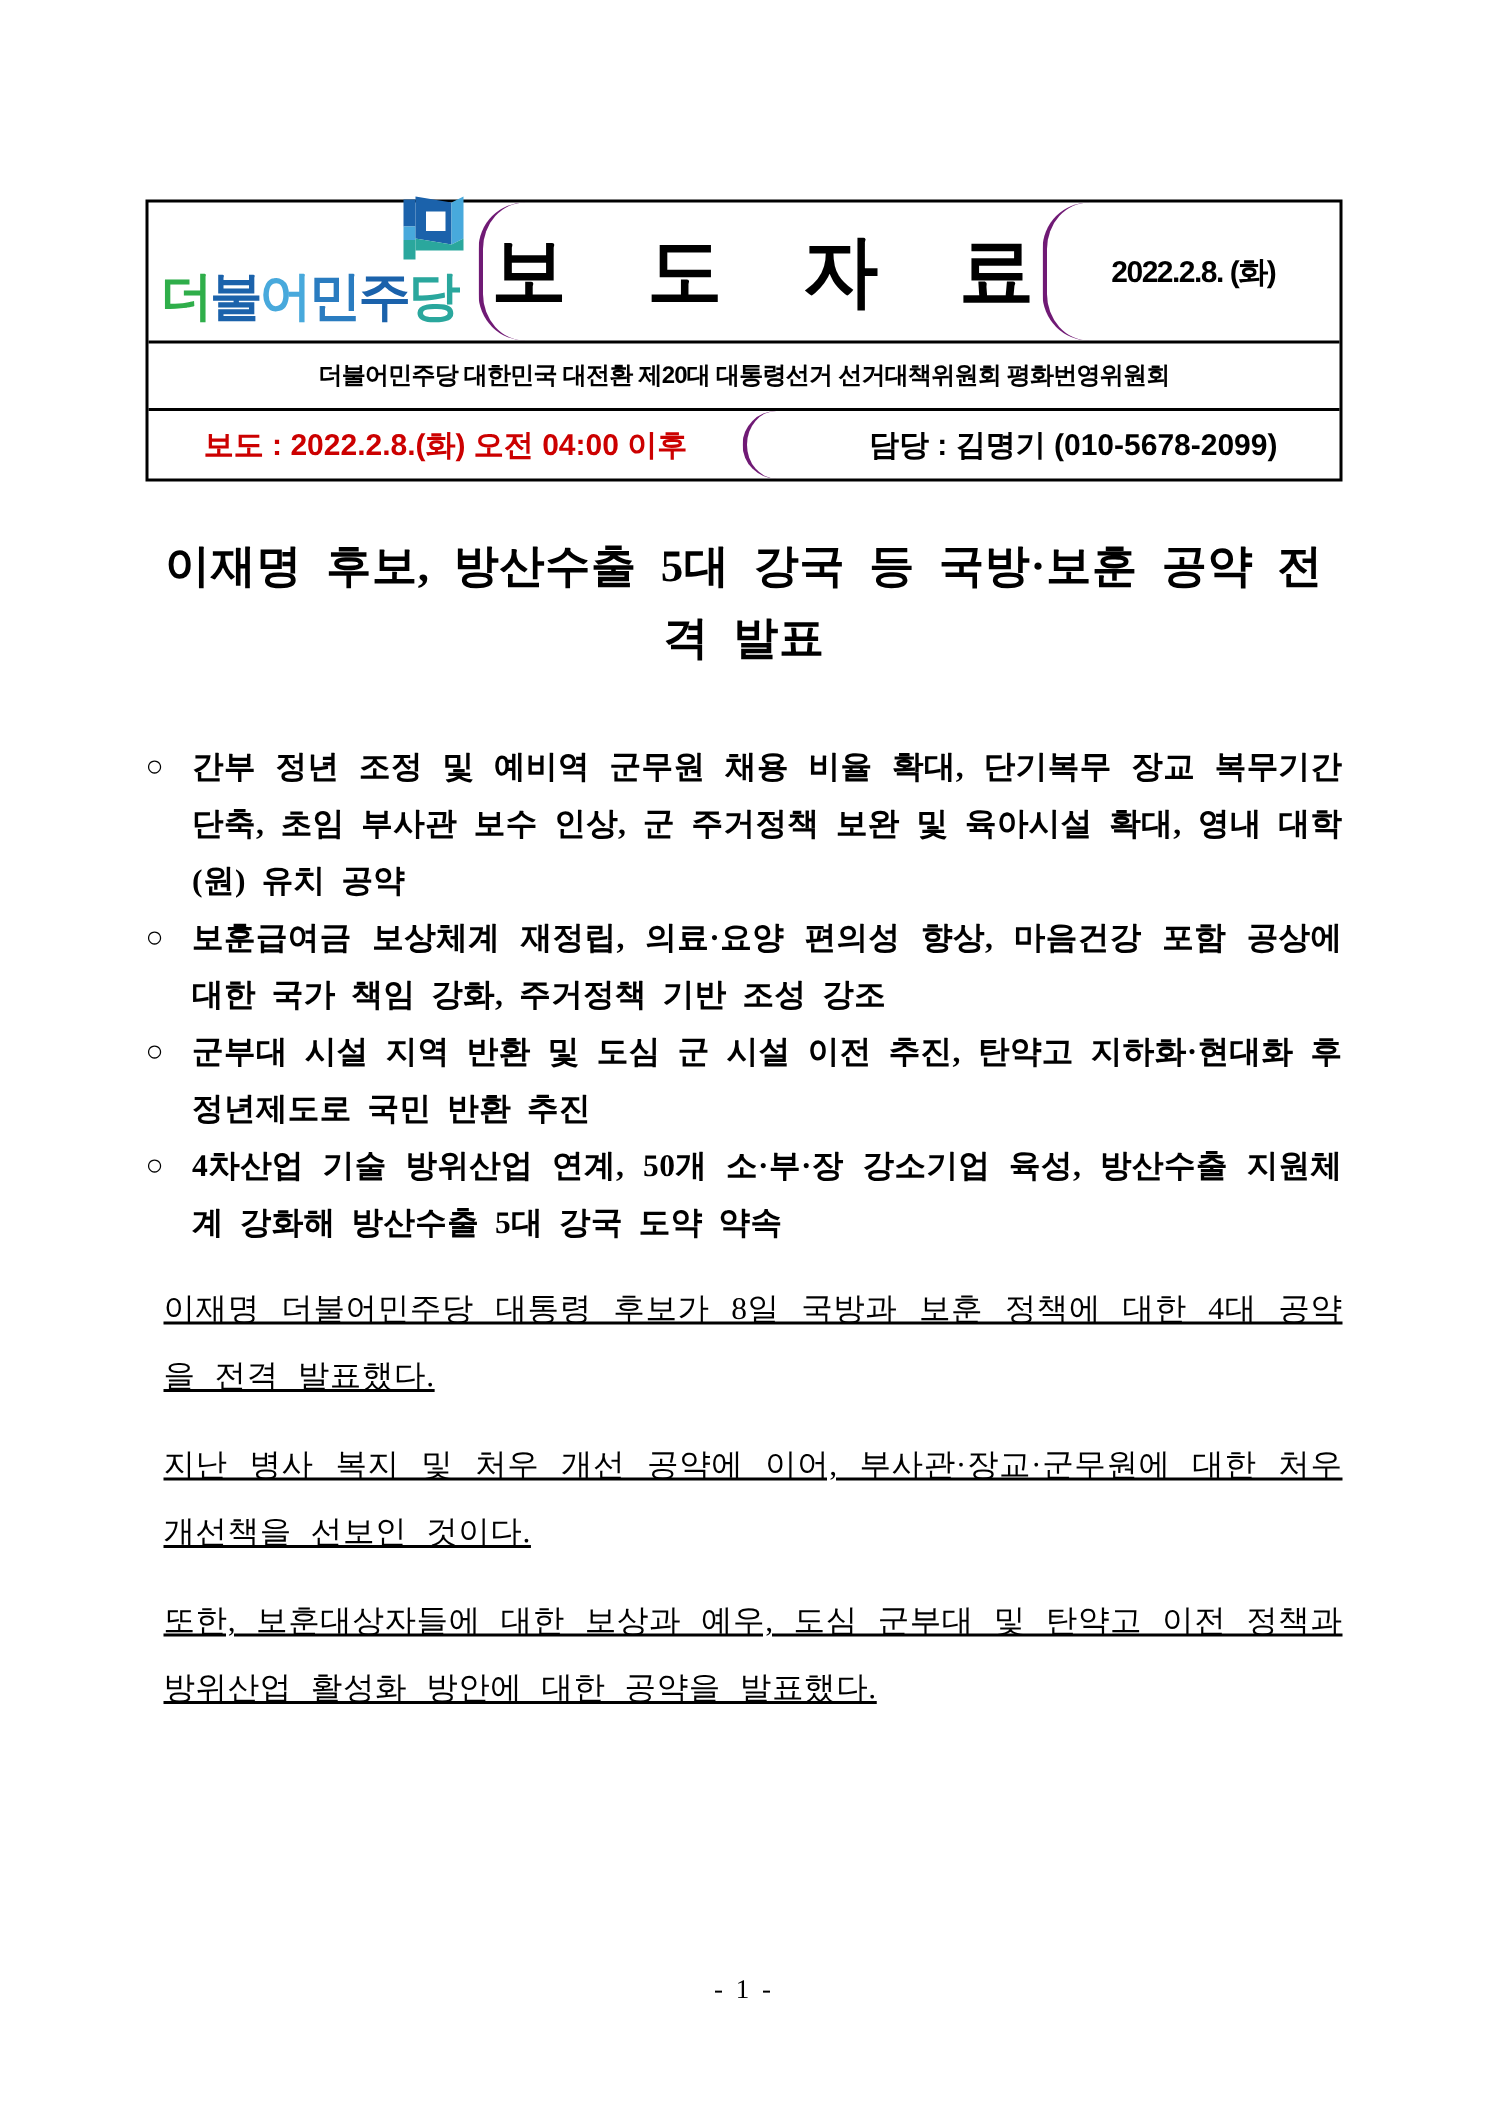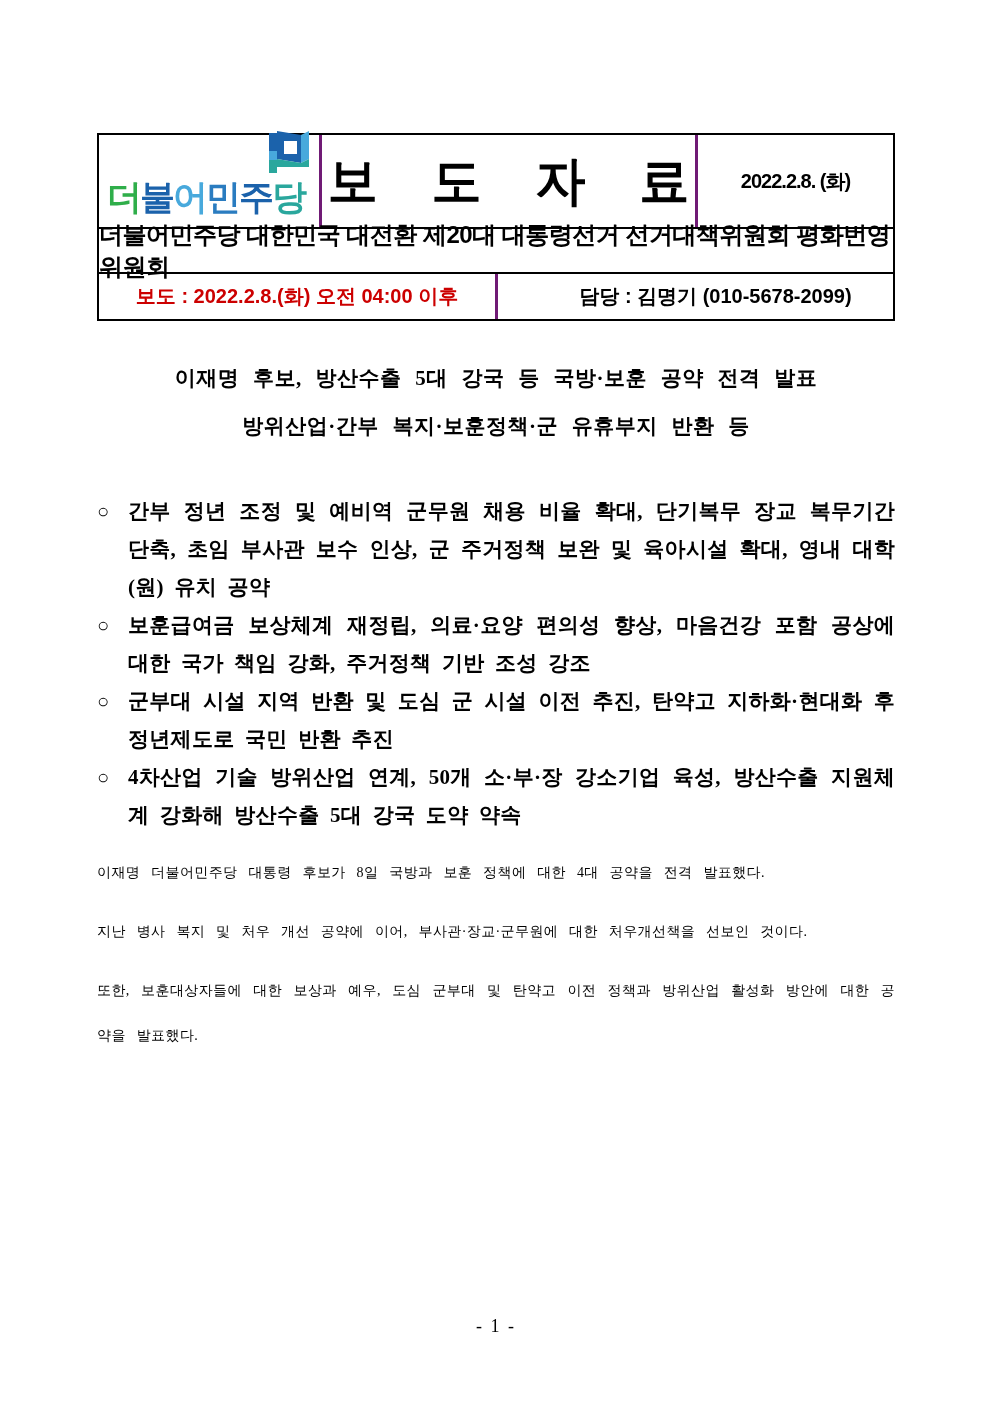--- a/index.html
+++ b/index.html
@@ -13,30 +13,30 @@
   .content { position: absolute; left: 97px; top: 0; width: 798px; }
 
   
   .press-table {
     margin-top: 133px;
     border: 2px solid #000;
     font-family: "Liberation Sans", "DejaVu Sans", sans-serif;
   }
   .pt-row { display: flex; }
   .pt-row + .pt-row { border-top: 2px solid #000; }
-  .cell { box-sizing: border-box; display: flex; align-items: center; justify-content: center; }
+  .cell { box-sizing: border-box; display: flex; align-items: center; justify-content: center; border-radius: 31px; }
   .cell + .cell { border-left: 3px solid #701a75; }
 
   .row1 { height: 92px; }
   .logo-cell  { width: 220px; position: relative; justify-content: flex-start; }
   .title-cell { width: 376px; }
   .date-cell  { flex: 1; }
 
   .row2 { height: 43px; }
-  .committee-cell { width: 100%; font-weight: bold; font-size: 24px; letter-spacing: -0.5px; }
+  .committee-cell { width: 100%; font-weight: bold; font-size: 16px; letter-spacing: -0.5px; }
 
   .row3 { height: 45px; }
   .release-cell { width: 396px; font-weight: bold; font-size: 20px; color: #cc0000; }
   .contact-cell { flex: 1; font-weight: bold; font-size: 20px; padding-left: 40px; }
 
   .press-title {
     font-size: 50px; font-weight: 900; letter-spacing: 20px; padding-left: 20px;
     white-space: nowrap; transform: scaleY(1.05);
   }
   .press-date { font-size: 20px; font-weight: bold; letter-spacing: -1px; }
@@ -50,21 +50,21 @@
   .lg3 { color: #2a7cc0; } 
   .lg4 { color: #1b62ab; } 
   .lg5 { color: #2aa79d; } 
   .flag-icon { position: absolute; right: -6px; top: -45px; width: 44px; height: 50px; }
 
   
   .headline {
     margin-top: 33px;
     text-align: center;
     font-weight: bold;
-    font-size: 21px;
+    font-size: 30px;
     line-height: 48px;
     word-spacing: 8px;
     letter-spacing: 0.5px;
   }
 
   
   .bullets { margin-top: 42px; }
   .bullet-item {
     position: relative;
     padding-left: 31px;
@@ -77,27 +77,28 @@
     letter-spacing: 0.3px;
   }
   .bullet-marker {
     position: absolute; left: 0; top: 0;
     font-weight: normal; font-size: 20px;
   }
 
   
   .body-paragraphs { margin-top: 16px; }
   .body-paragraphs p {
-    margin: 0 0 14px 0;
-    font-size: 14px;
+    margin: 0 0 14px 12px;
+    font-size: 21px;
     line-height: 45px;
     text-align: justify;
     word-break: break-all;
     word-spacing: 7px;
     letter-spacing: 0.4px;
+    text-decoration: underline;
   }
 
   
   .page-footer {
     position: absolute; left: 0; top: 1316px; width: 992px;
     text-align: center; font-size: 18px; letter-spacing: 2px;
   }
 </style>
 </head>
 <body>
@@ -133,21 +134,20 @@
       <div class="cell committee-cell">더불어민주당 대한민국 대전환 제20대 대통령선거 선거대책위원회 평화번영위원회</div>
     </div>
     <div class="pt-row row3">
       <div class="cell release-cell">보도 : 2022.2.8.(화) 오전 04:00 이후</div>
       <div class="cell contact-cell">담당 : 김명기 (010-5678-2099)</div>
     </div>
   </div>
 
   <div class="headline">
     <div>이재명 후보, 방산수출 5대 강국 등 국방·보훈 공약 전격 발표</div>
-    <div>방위산업·간부 복지·보훈정책·군 유휴부지 반환 등</div>
   </div>
 
   <div class="bullets">
     <div class="bullet-item">
       <span class="bullet-marker">○</span>
       <span>간부 정년 조정 및 예비역 군무원 채용 비율 확대, 단기복무 장교 복무기간 단축, 초임 부사관 보수 인상, 군 주거정책 보완 및 육아시설 확대, 영내 대학(원) 유치 공약</span>
     </div>
     <div class="bullet-item">
       <span class="bullet-marker">○</span>
       <span>보훈급여금 보상체계 재정립, 의료·요양 편의성 향상, 마음건강 포함 공상에 대한 국가 책임 강화, 주거정책 기반 조성 강조</span>

